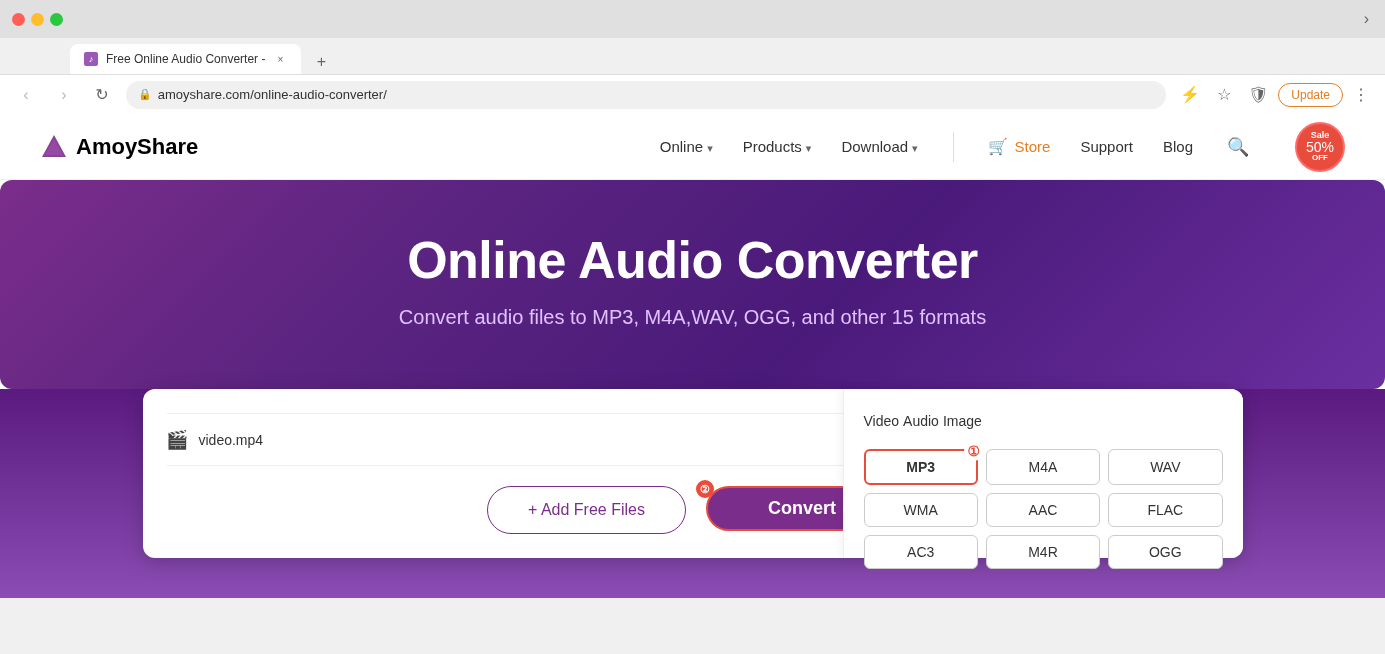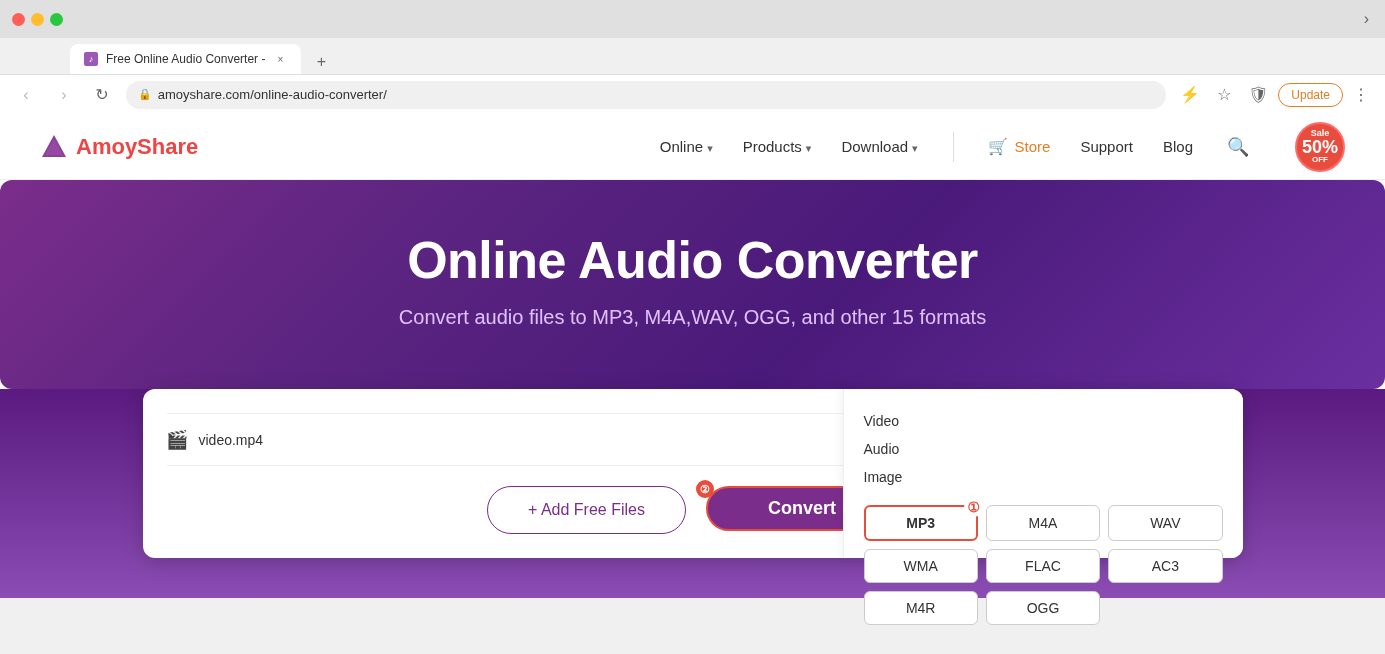--- a/index.html
+++ b/index.html
@@ -29,33 +29,33 @@
     .browser-actions { display: flex; gap: 6px; align-items: center; }
     .browser-action-btn { background: none; border: none; cursor: pointer; color: #666; font-size: 16px; width: 28px; height: 28px; display: flex; align-items: center; justify-content: center; border-radius: 50%; }
     .update-btn { background: none; border: 1px solid #e67e22; color: #e67e22; border-radius: 14px; padding: 4px 12px; font-size: 12px; cursor: pointer; font-weight: 500; }
     .more-btn { background: none; border: none; cursor: pointer; color: #666; font-size: 16px; width: 24px; height: 24px; display: flex; align-items: center; justify-content: center; }
 
     
     .website { background: #fff; }
 
     
     .site-header { background: #fff; height: 66px; display: flex; align-items: center; padding: 0 40px; border-bottom: 1px solid #eee; position: relative; z-index: 10; }
-    .logo { display: flex; align-items: center; gap: 8px; font-size: 22px; font-weight: 700; color: #ef4444; text-decoration: none; margin-right: auto; }
+    .logo { display: flex; align-items: center; gap: 8px; font-size: 22px; font-weight: 700; color: #000000; text-decoration: none; margin-right: auto; }
     .logo-icon { width: 28px; height: 28px; }
     .nav-menu { display: flex; align-items: center; gap: 30px; }
     .nav-item { font-size: 15px; color: #333; cursor: pointer; display: flex; align-items: flex-end; gap: 4px; text-decoration: none; font-weight: 400; }
     .nav-separator { width: 1px; height: 30px; background: #ddd; margin: 0 5px; }
     .store-link { display: flex; align-items: center; gap: 6px; font-size: 15px; color: #e67e22; font-weight: 500; cursor: pointer; text-decoration: none; }
     .cart-icon { font-size: 16px; }
     .support-link { font-size: 15px; color: #333; cursor: pointer; text-decoration: none; }
     .blog-link { font-size: 15px; color: #333; cursor: pointer; text-decoration: none; }
     .search-icon-btn { background: none; border: none; cursor: pointer; color: #333; font-size: 18px; width: 32px; height: 32px; display: flex; align-items: center; justify-content: center; }
     .sale-badge { position: relative; width: 50px; height: 50px; background: #e74c3c; border-radius: 50%; display: flex; flex-direction: column; align-items: center; justify-content: center; color: white; margin-left: 10px; cursor: pointer; border: 2px solid #ff6b6b; }
     .sale-text { font-size: 9px; font-weight: 700; line-height: 1; }
-    .sale-percent { font-size: 18px; font-weight: 700; line-height: 1; }
+    .sale-percent { font-size: 14px; font-weight: 400; line-height: 1; }
     .sale-off { font-size: 8px; font-weight: 700; line-height: 1; }
 
     
     .hero { background: linear-gradient(135deg, #7b2d8b 0%, #5b2480 30%, #4a1a7a 60%, #6b2fa0 100%); padding: 50px 40px 60px; text-align: center; min-height: 200px; border-radius: 12px; }
     .hero-title { font-size: 52px; font-weight: 800; color: #fff; margin-bottom: 16px; letter-spacing: -0.5px; }
     .hero-subtitle { font-size: 20px; color: #e0c0ff; font-weight: 500; }
 
     
     .converter-area { background: linear-gradient(to bottom, #5a1a80 0%, #8b4db3 100%); padding: 0 40px 40px; position: relative; }
     .converter-box { background: #fff; border-radius: 12px; padding: 24px; max-width: 1100px; margin: 0 auto; position: relative; box-shadow: 0 4px 20px rgba(0,0,0,0.2); }
@@ -81,21 +81,21 @@
     .add-files-btn { border: 1px solid #7b2d8b; color: #7b2d8b; background: #fff; border-radius: 30px; padding: 14px 40px; font-size: 16px; cursor: pointer; font-weight: 500; white-space: nowrap; }
     .convert-btn { background: #7b2d8b; color: #fff; border: 2px solid #e74c3c; border-radius: 30px; padding: 10px 60px; font-size: 18px; cursor: pointer; font-weight: 600; white-space: nowrap; position: relative; }
 
     
     .step-badge { width: 22px; height: 22px; border-radius: 50%; background: #e74c3c; border: 2px solid #fff; color: #fff; font-size: 11px; font-weight: 700; display: flex; align-items: center; justify-content: center; position: absolute; }
     .step-2-container { position: relative; display: inline-block; }
     .step-2 { top: -8px; left: -12px; }
 
     
     .format-panel { position: absolute; right: 0; top: 0; bottom: 0; width: 400px; background: #fff; border-left: 1px solid #eee; border-radius: 0 12px 12px 0; padding: 20px; z-index: 20; box-shadow: -2px 0 10px rgba(0,0,0,0.05); }
-    .format-categories { display: flex; flex-direction: column; gap: 4px; margin-bottom: 16px; }
+    .format-categories { display: flex; flex-direction: row; gap: 4px; margin-bottom: 16px; }
     .format-category { font-size: 14px; color: #333; cursor: pointer; padding: 4px 0; font-weight: 500; }
     .format-grid { display: grid; grid-template-columns: repeat(3, 1fr); gap: 8px; margin-bottom: 16px; }
     .format-btn { border: 1px solid #ccc; border-radius: 6px; padding: 8px 0; font-size: 14px; color: #333; background: #fff; cursor: pointer; text-align: center; font-weight: 500; }
     .format-btn.selected { border: 2px solid #e74c3c; color: #333; font-weight: 600; position: relative; }
     .format-btn.selected::after { content: '①'; position: absolute; top: -10px; right: -8px; font-size: 14px; color: #e74c3c; background: #fff; border-radius: 50%; width: 20px; height: 20px; display: flex; align-items: center; justify-content: center; }
 
     .chevron { font-size: 11px; color: #666; }
   </style>
 </head>
 <body>
@@ -220,20 +220,21 @@
           <span class="format-category">Image</span>
         </div>
         <div class="format-grid">
           <button class="format-btn selected" style="border:2px solid #e74c3c; position:relative;">
             MP3
             <span style="position:absolute;top:-9px;right:-7px;background:#fff;border-radius:50%;width:18px;height:18px;display:flex;align-items:center;justify-content:center;font-size:12px;color:#e74c3c;border:1px solid #e74c3c;">①</span>
           </button>
           <button class="format-btn">M4A</button>
           <button class="format-btn">WAV</button>
           <button class="format-btn">WMA</button>
+          <button class="format-btn">AAC</button>
           <button class="format-btn">FLAC</button>
           <button class="format-btn">AC3</button>
           <button class="format-btn">M4R</button>
           <button class="format-btn">OGG</button>
         </div>
 
       </div>
 
     </div>
   </div>

